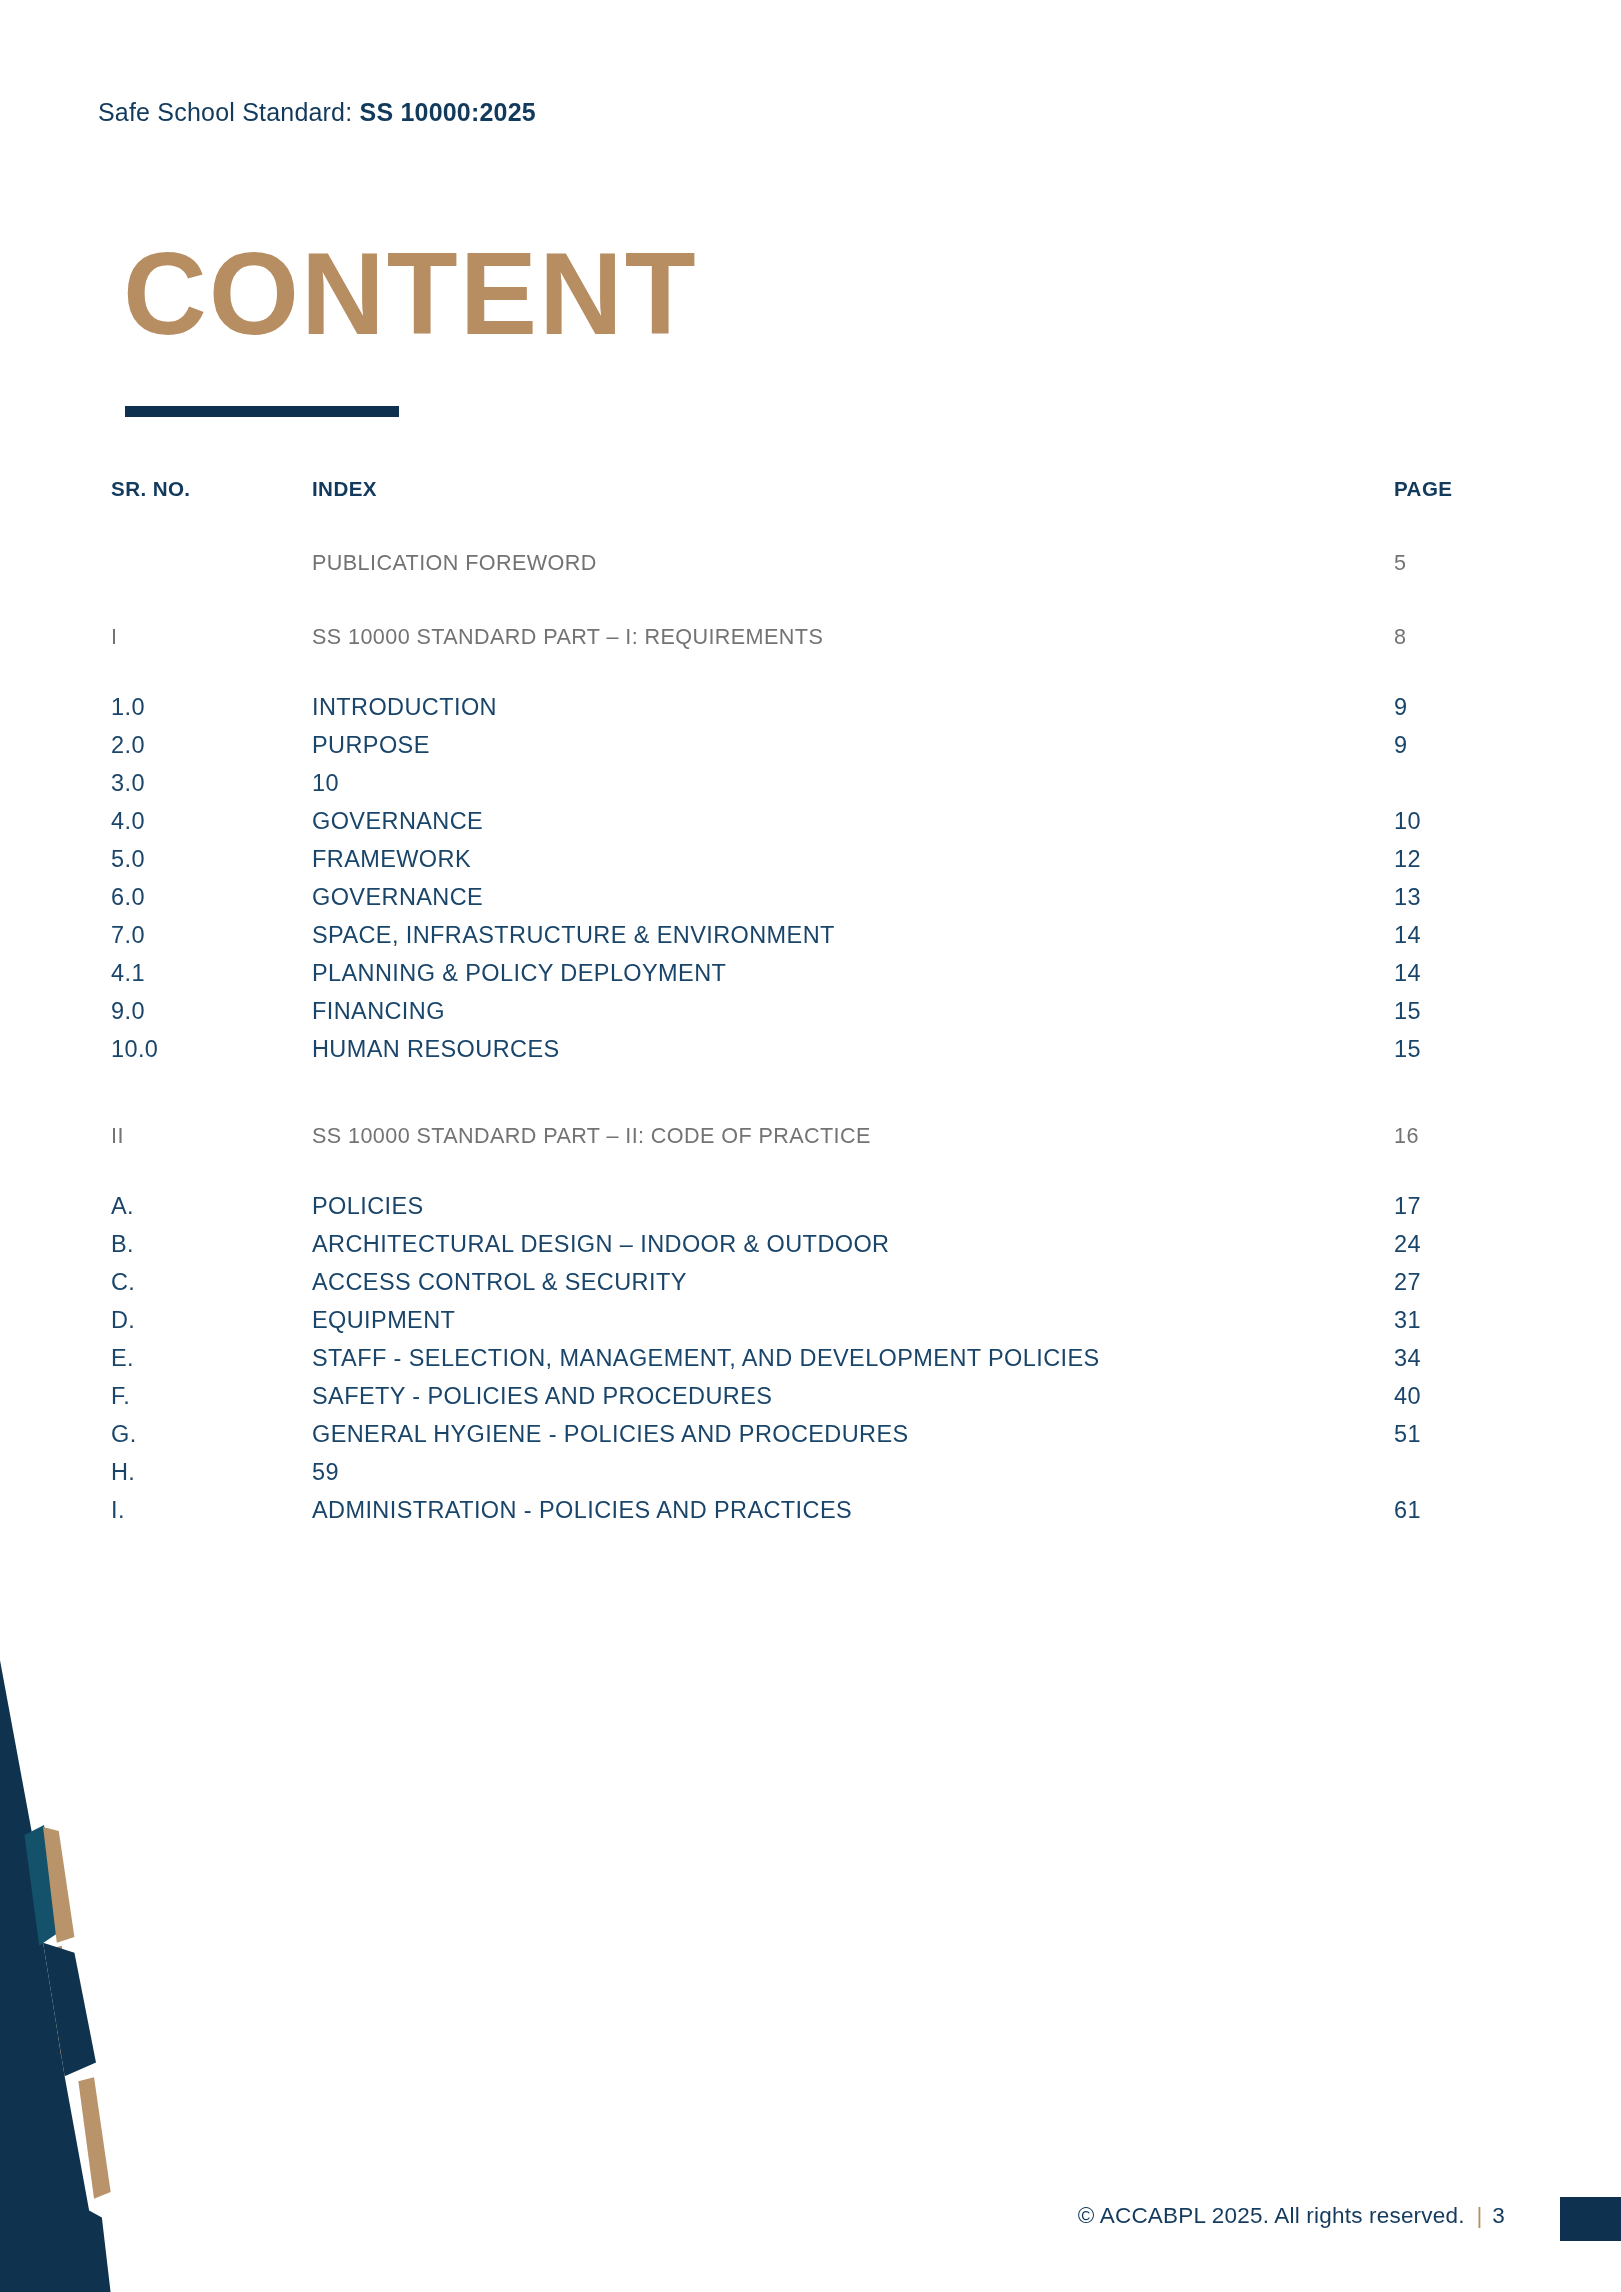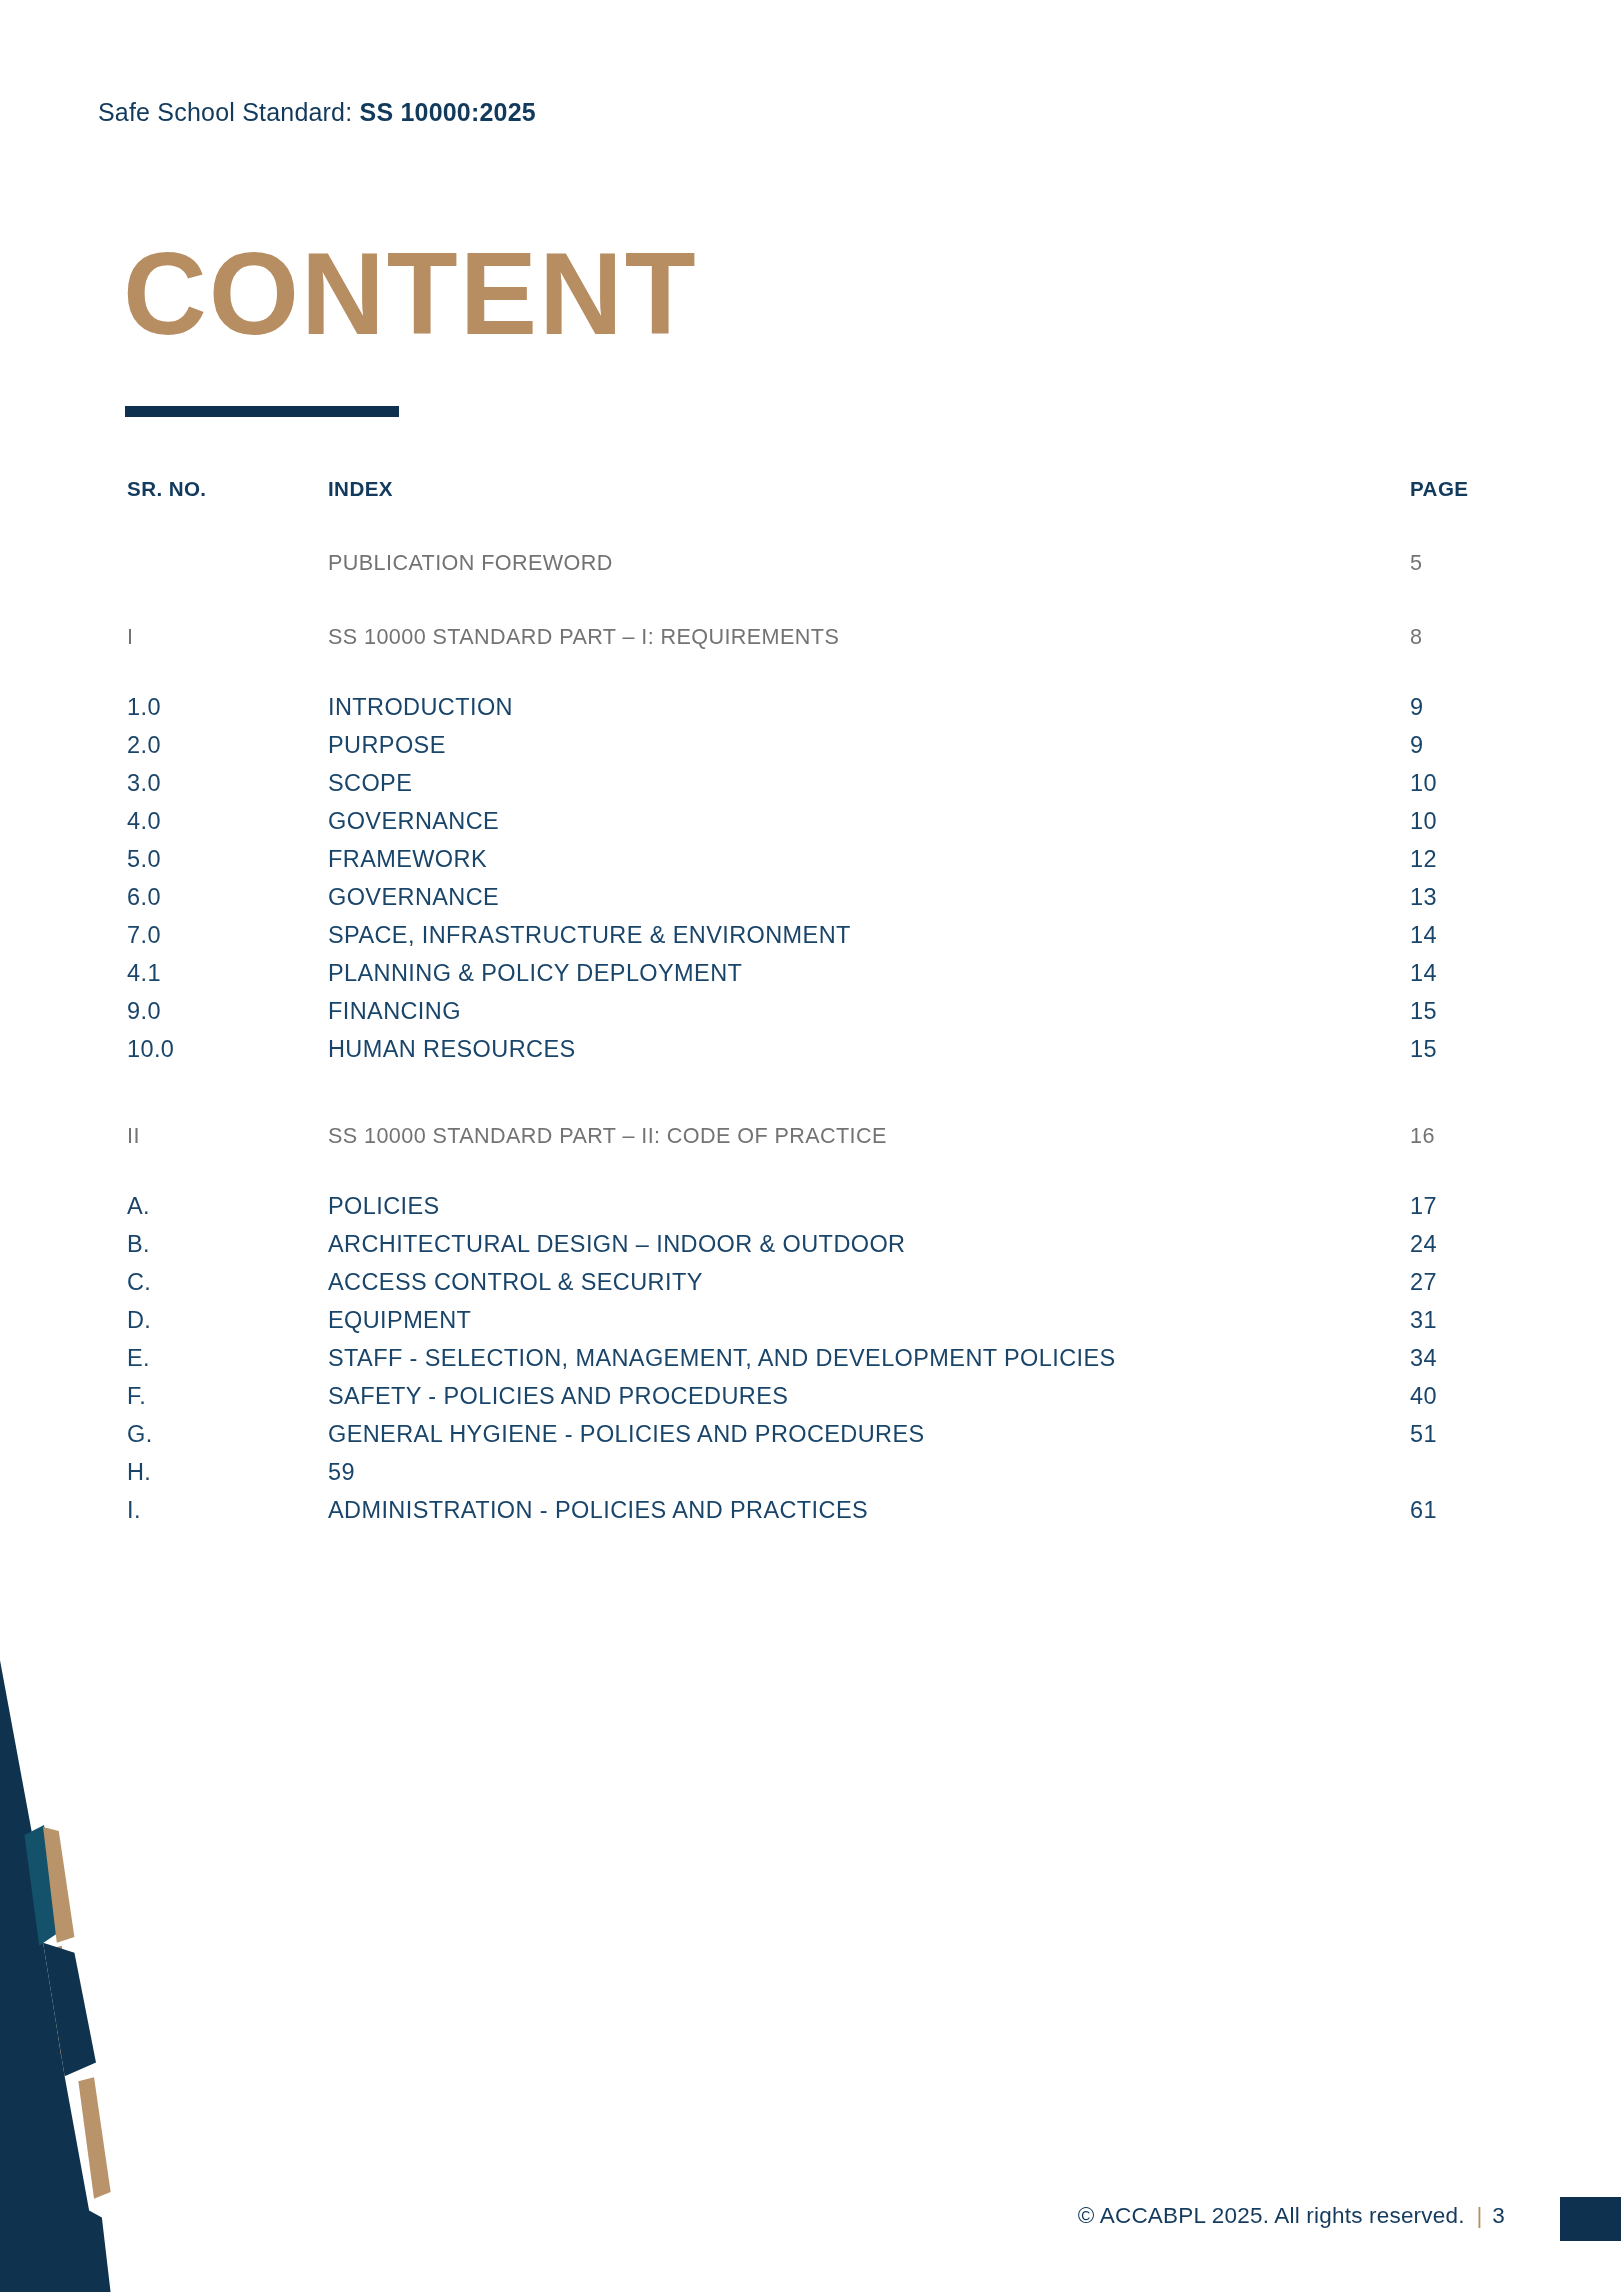--- a/index.html
+++ b/index.html
@@ -29,21 +29,21 @@
     text-align:right;
   }
   .title-underline {
     position:absolute; left:125px; top:406px;
     width:274px; height:10.8px;
     background:#0f3150;
   }
 
   
   .toc {
-    position:absolute; left:127px; top:474px; width:1372px;
+    position:absolute; left:111px; top:474px; width:1372px;
   }
   .toc-row {
     display:grid;
     grid-template-columns:201px 1082px 1fr;
     align-items:baseline;
   }
   .toc-head {
     font-weight:700; font-size:20.6px; line-height:29px;
     letter-spacing:0.4px; color:#123a5c;
   }
@@ -113,21 +113,20 @@
             <span>INTRODUCTION</span>
             <span>9</span>
           </div>
           <div class="toc-row toc-item">
             <span>2.0</span>
             <span>PURPOSE</span>
             <span>9</span>
           </div>
           <div class="toc-row toc-item">
             <span>3.0</span>
-            <span>SCOPE</span>
             <span>10</span>
           </div>
           <div class="toc-row toc-item">
             <span>4.0</span>
             <span>GOVERNANCE</span>
             <span>10</span>
           </div>
           <div class="toc-row toc-item">
             <span>5.0</span>
             <span>FRAMEWORK</span>

